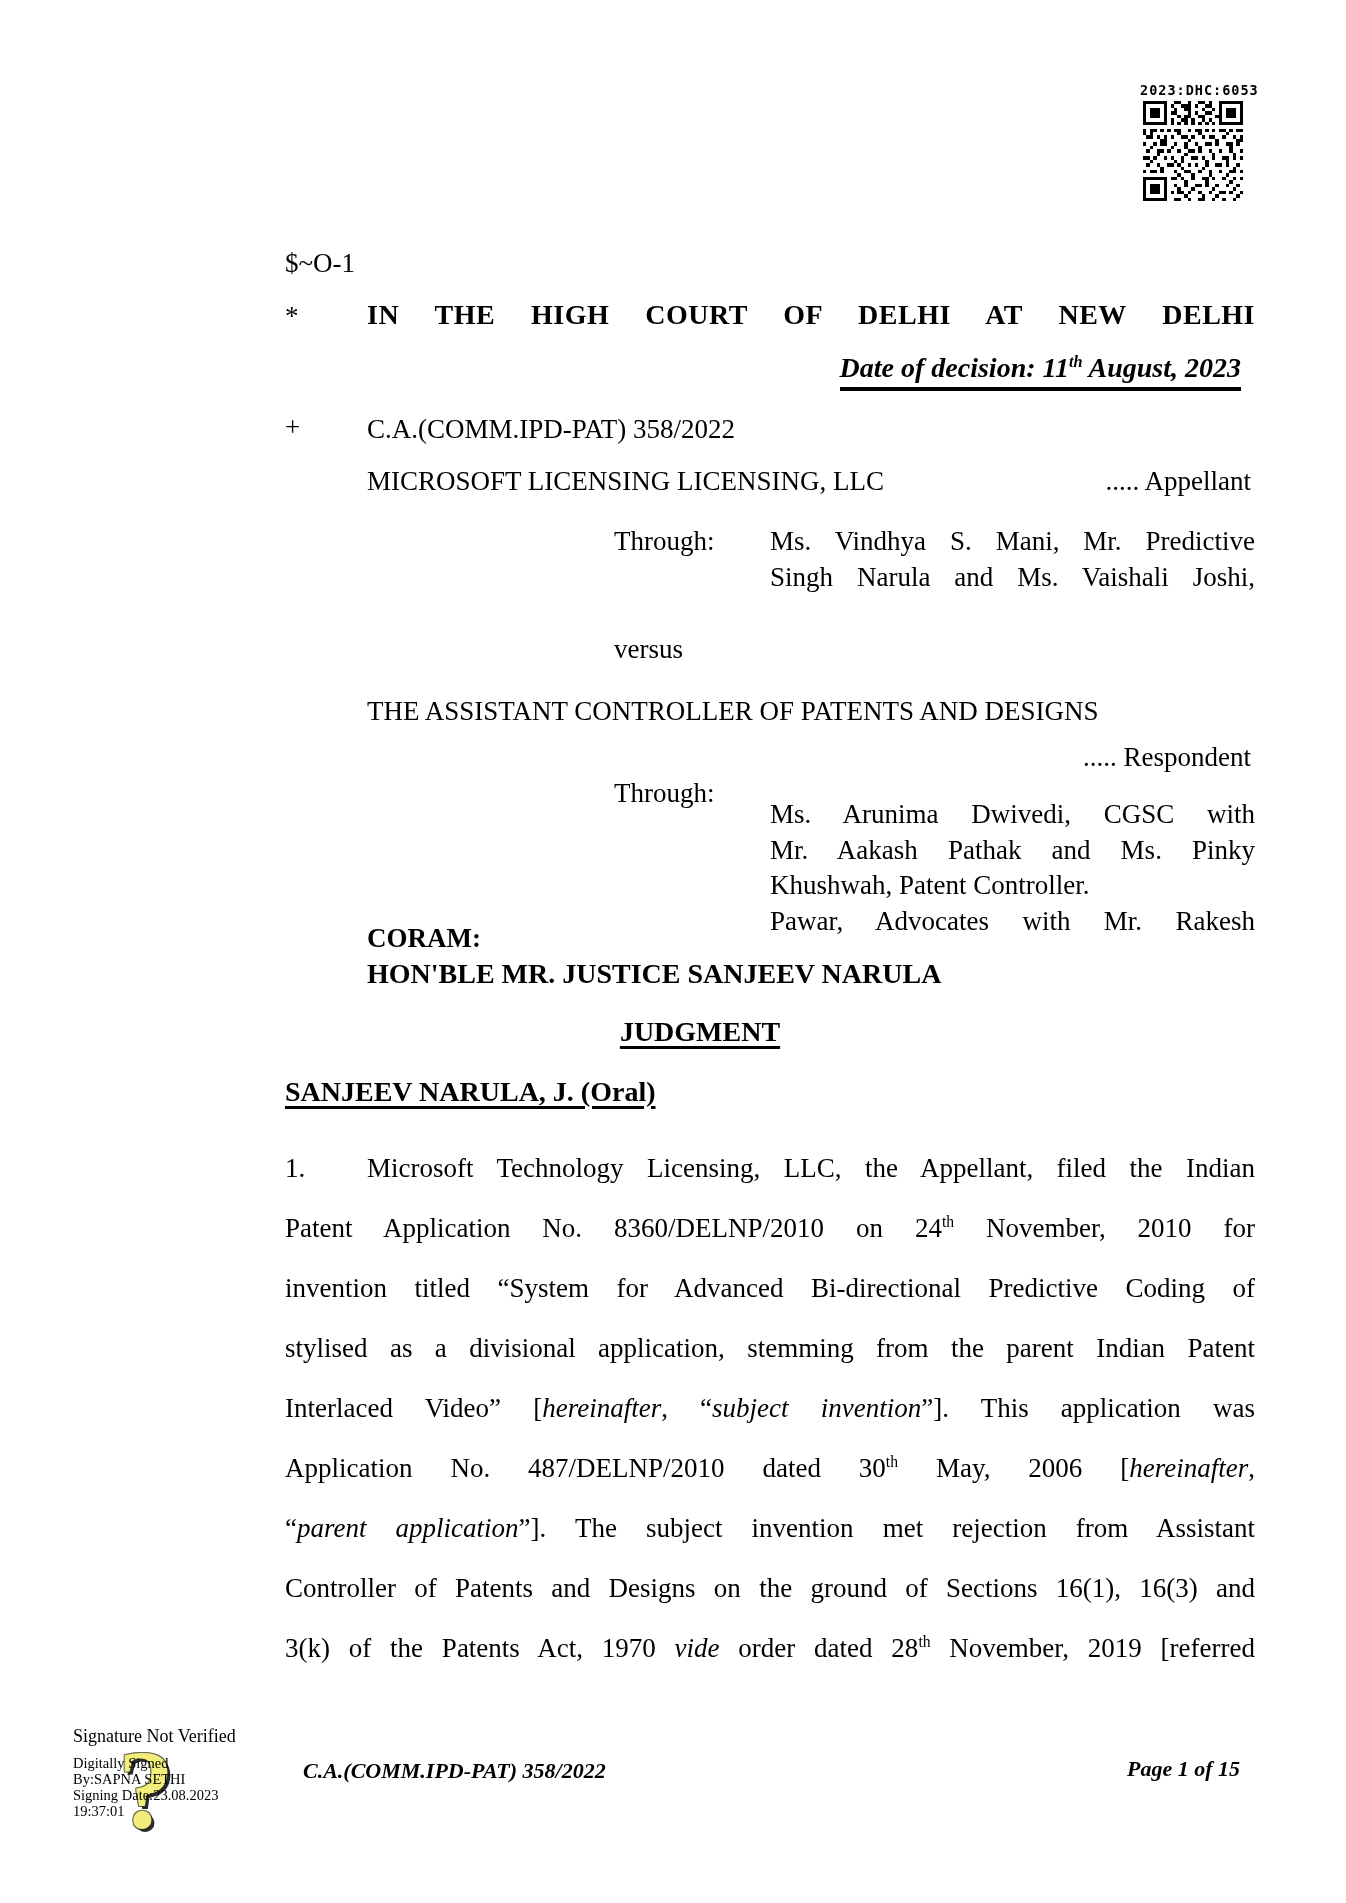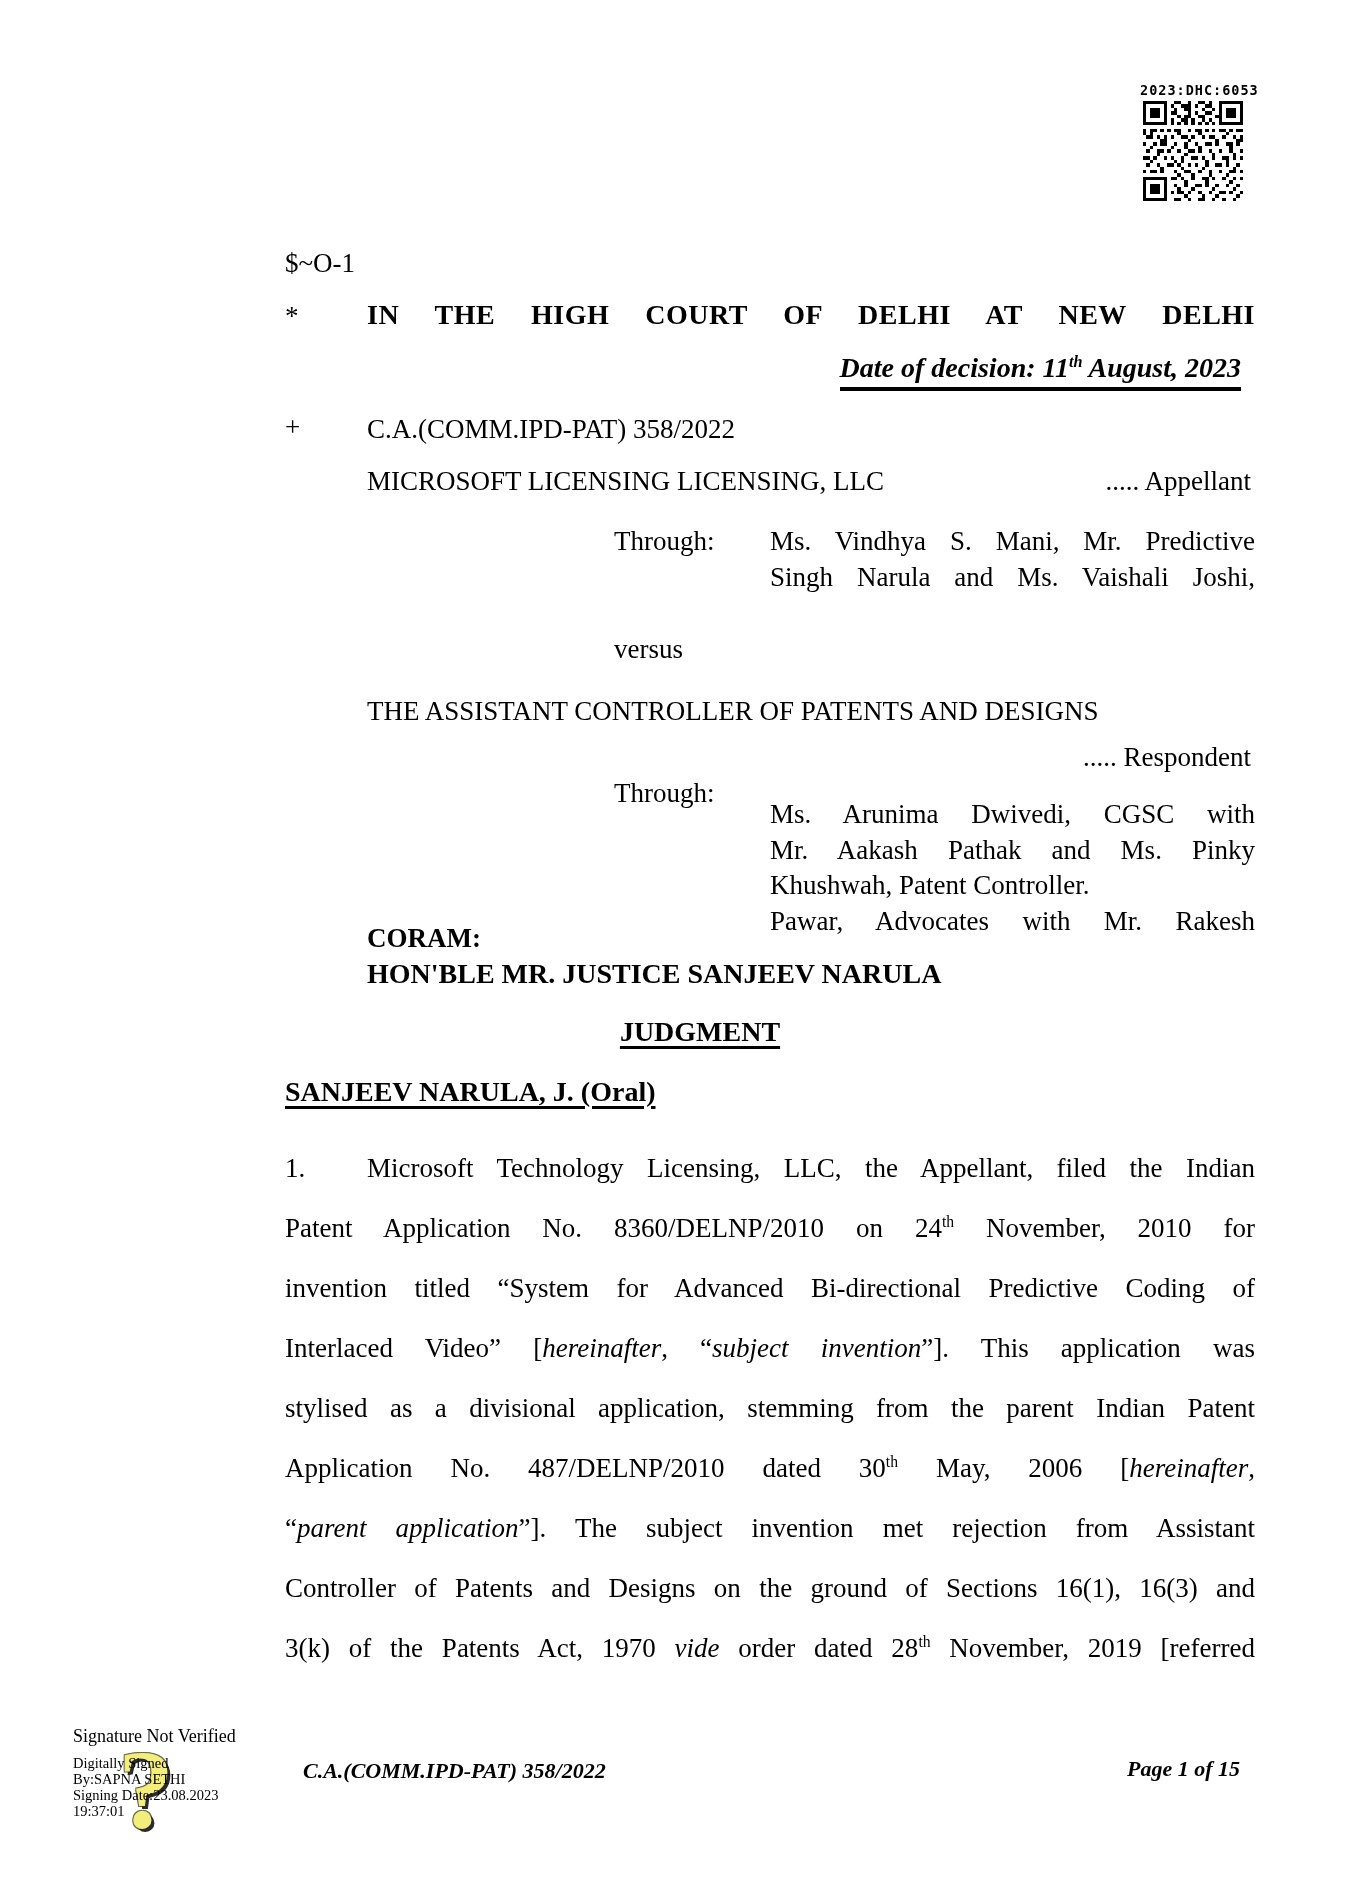--- a/index.html
+++ b/index.html
@@ -126,22 +126,22 @@
 
   <div class="abs t28 b" style="left:285px; top:1074px;">
     <span class="u2">SANJEEV NARULA, J. (Oral)</span>
   </div>
 
   <div class="abs body-par" style="left:285px; top:1138px;">
     <span class="abs par-num" style="left:0; top:0;">1.</span>
     <div class="bl first"><span>Microsoft Technology Licensing, LLC, the Appellant, filed the Indian</span></div>
     <div class="bl"><span>Patent Application No. 8360/DELNP/2010 on 24</span><span class="sup">th</span><span> November, 2010 for</span></div>
     <div class="bl"><span>invention titled “System for Advanced Bi-directional Predictive Coding of</span></div>
+    <div class="bl"><span>stylised as a divisional application, stemming from the parent Indian Patent</span></div>
     <div class="bl"><span>Interlaced Video” [</span><span class="i">hereinafter</span><span>, “</span><span class="i">subject invention</span><span>”]. This application was</span></div>
-    <div class="bl"><span>stylised as a divisional application, stemming from the parent Indian Patent</span></div>
     <div class="bl"><span>Application No. 487/DELNP/2010 dated 30</span><span class="sup">th</span><span> May, 2006 [</span><span class="i">hereinafter</span><span>,</span></div>
     <div class="bl"><span>“</span><span class="i">parent application</span><span>”]. The subject invention met rejection from Assistant</span></div>
     <div class="bl"><span>Controller of Patents and Designs on the ground of Sections 16(1), 16(3) and</span></div>
     <div class="bl"><span>3(k) of the Patents Act, 1970 </span><span class="i">vide</span><span> order dated 28</span><span class="sup">th</span><span> November, 2019 [referred</span></div>
   </div>
 
   <div class="abs stamp" style="left:73px; top:1726px;">
     <span class="stamp-q" style="left:45px; top:7px;">?</span>
     <div class="stamp-title">Signature Not Verified</div>
     <div class="stamp-line" style="margin-top:8px;">Digitally Signed</div>

